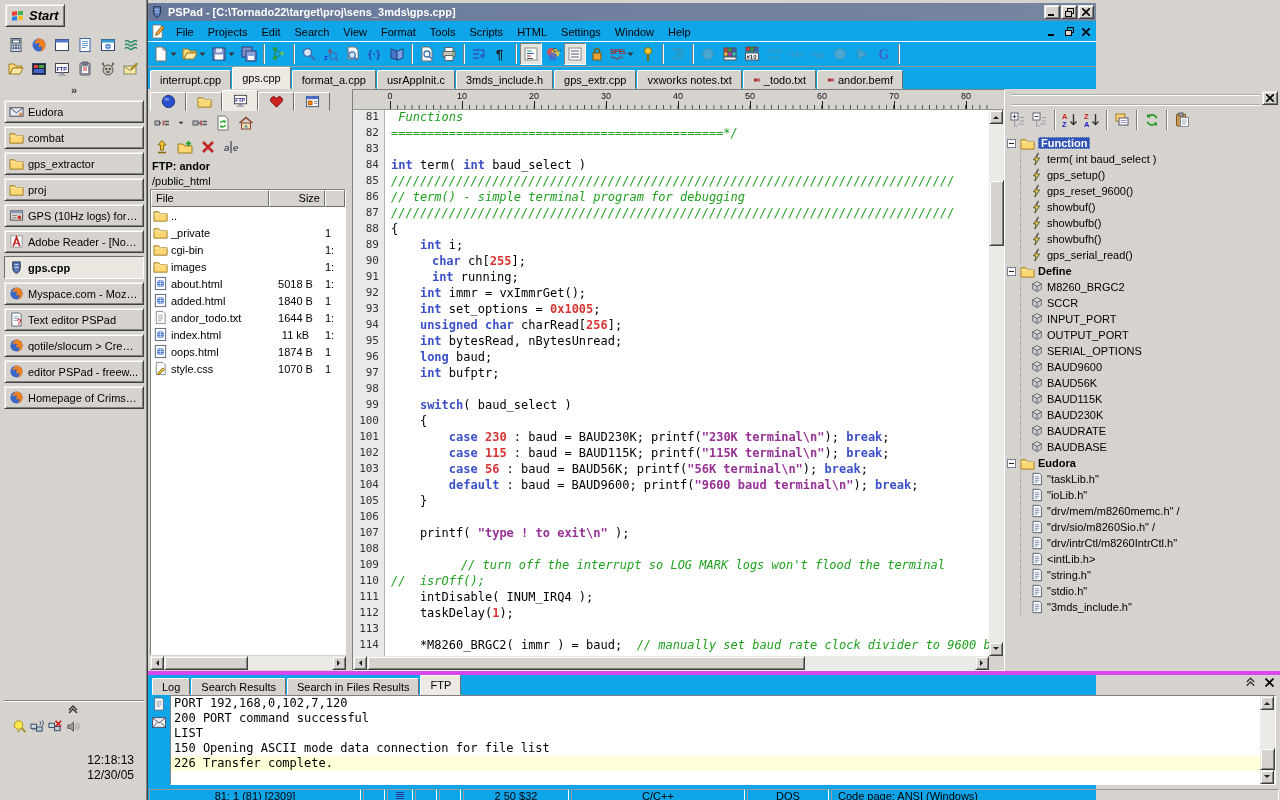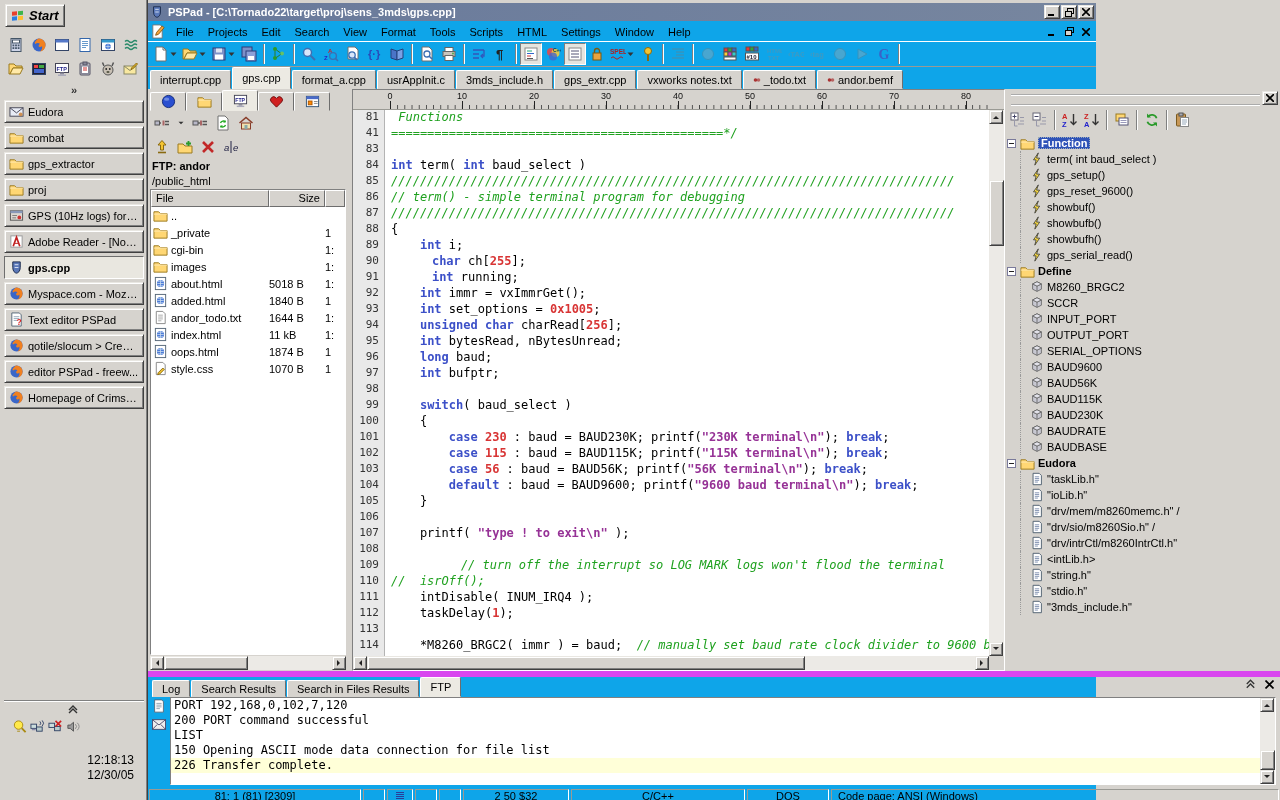--- a/index.html
+++ b/index.html
@@ -60,21 +60,21 @@
   .ptab.active{height:21px;background:#eceae3;border-bottom-color:#eceae3}
   .ftp-tb{height:24px;display:flex;align-items:center;gap:1px;padding-left:3px}
   #ftp-title{height:15px;padding:1px 4px;font-weight:bold}
   #ftp-path{height:15px;padding:1px 4px}
   #ftp-list-wrap{position:absolute;left:2px;top:100px;right:4px;bottom:16px;background:#fff;border:1px solid;border-color:#808080 #fff #fff #808080}
   #ftp-hdr{display:flex;height:17px;background:#d6d3ce}
   .fh{padding:1px 4px;border:1px solid;border-color:#fff #6e6e6e #6e6e6e #fff}
   .fh.c1{width:118px}.fh.c2{width:56px;text-align:right}.fh.c3{flex:1}
   .frow{display:flex;height:17px;align-items:center;cursor:pointer}
   .frow .nm{width:118px;display:flex;align-items:center;gap:3px;padding-left:2px;overflow:hidden;white-space:nowrap}
-  .frow .sz{width:56px;text-align:left;padding-right:3px}
+  .frow .sz{width:56px;text-align:center;padding-right:3px}
   .frow .ex{flex:1;overflow:hidden;white-space:nowrap}
   #ftp-hscroll{position:absolute;left:2px;bottom:1px;right:4px;height:14px;display:flex;background:#eceae6}
   
   .sbtn{width:14px;height:14px;background:#d6d3ce;display:flex;align-items:center;justify-content:center;flex:none;cursor:pointer}
   .sthumb{background:#d6d3ce;cursor:pointer}
   .arr{width:0;height:0;border:3px solid transparent}
   .arr.l{border-right-color:#222;margin-left:-2px}.arr.r{border-left-color:#222;margin-right:-2px}
   .arr.u{border-bottom-color:#222;margin-top:-2px}.arr.d{border-top-color:#222;margin-bottom:-2px}
   
   #editor{position:absolute;left:204px;top:0;width:653px;height:582px;background:#fff;border:1px solid;border-color:#808080 #fff #fff #808080}
@@ -102,21 +102,21 @@
   #ex-close{position:absolute;right:2px;top:2px}
   #ex-toolbar{height:26px;display:flex;align-items:center;padding-left:2px;margin-top:4px}
   #tree{position:absolute;left:2px;top:46px;right:2px;bottom:2px;overflow:hidden}
   .trow{height:16px;display:flex;align-items:center;gap:3px;cursor:pointer;white-space:nowrap}
   .trow .exp{width:9px;height:9px;background:#fff;border:1px solid #7a7a9a;display:flex;align-items:center;justify-content:center;flex:none;margin-right:1px}
   .trow .exp i{display:block;width:5px;height:1px;background:#222}
   .trow.root{font-weight:bold}
   .guide{width:14px;height:16px;border-right:1px dotted #9a9a9a;flex:none;margin-right:6px}
   .sel{background:#2f53b8;color:#fff;padding:0 3px;outline:1px dotted #9ab;outline-offset:-1px}
   
-  #bottom{position:absolute;left:0;top:668px;width:1132px;height:117px;border-top:6px solid #d946ef}
+  #bottom{position:absolute;left:0;top:668px;width:1132px;height:117px;border-top:4px solid #d946ef}
   #btabs{height:20px;display:flex;align-items:flex-end;padding-left:4px;position:relative}
   .btab{height:17px;display:flex;align-items:center;padding:0 9px;margin-right:1px;background:#d6d3ce;
         border:1px solid;border-color:#fff #6e6e6e #d6d3ce #fff;border-radius:2px 2px 0 0;cursor:pointer}
   .btab.active{height:20px;background:#eceae3;border-bottom-color:#eceae3}
   #bpanel-btns{position:absolute;right:6px;top:2px;display:flex;gap:8px;align-items:center}
   #bbody{position:absolute;left:0;top:20px;right:0;bottom:0}
   #bicons{position:absolute;left:2px;top:2px;width:18px;display:flex;flex-direction:column;gap:6px;align-items:center}
   #logbox{position:absolute;left:22px;top:0;right:4px;bottom:3px;background:#fff;border:1px solid;border-color:#808080 #fff #fff #808080;overflow:hidden}
   .logline{height:15px;line-height:15px;font:12px "DejaVu Sans Mono",monospace;white-space:pre;padding-left:3px}
   .logline.hl{background:#ffffd8}
@@ -1098,21 +1098,21 @@
           <span class="tick10" style="left: 397px;"></span>
           <span class="rlab" style="left: 469px;">60</span>
           <span class="tick10" style="left: 469px;"></span>
           <span class="rlab" style="left: 541px;">70</span>
           <span class="tick10" style="left: 541px;"></span>
           <span class="rlab" style="left: 613px;">80</span>
           <span class="tick10" style="left: 613px;"></span>
         </div>
       <div id="gutter">
           <div class="gnum">81</div>
-          <div class="gnum">41</div>
+          <div class="gnum">82</div>
           <div class="gnum">83</div>
           <div class="gnum">84</div>
           <div class="gnum">85</div>
           <div class="gnum">86</div>
           <div class="gnum">87</div>
           <div class="gnum">88</div>
           <div class="gnum">89</div>
           <div class="gnum">90</div>
           <div class="gnum">91</div>
           <div class="gnum">92</div>

